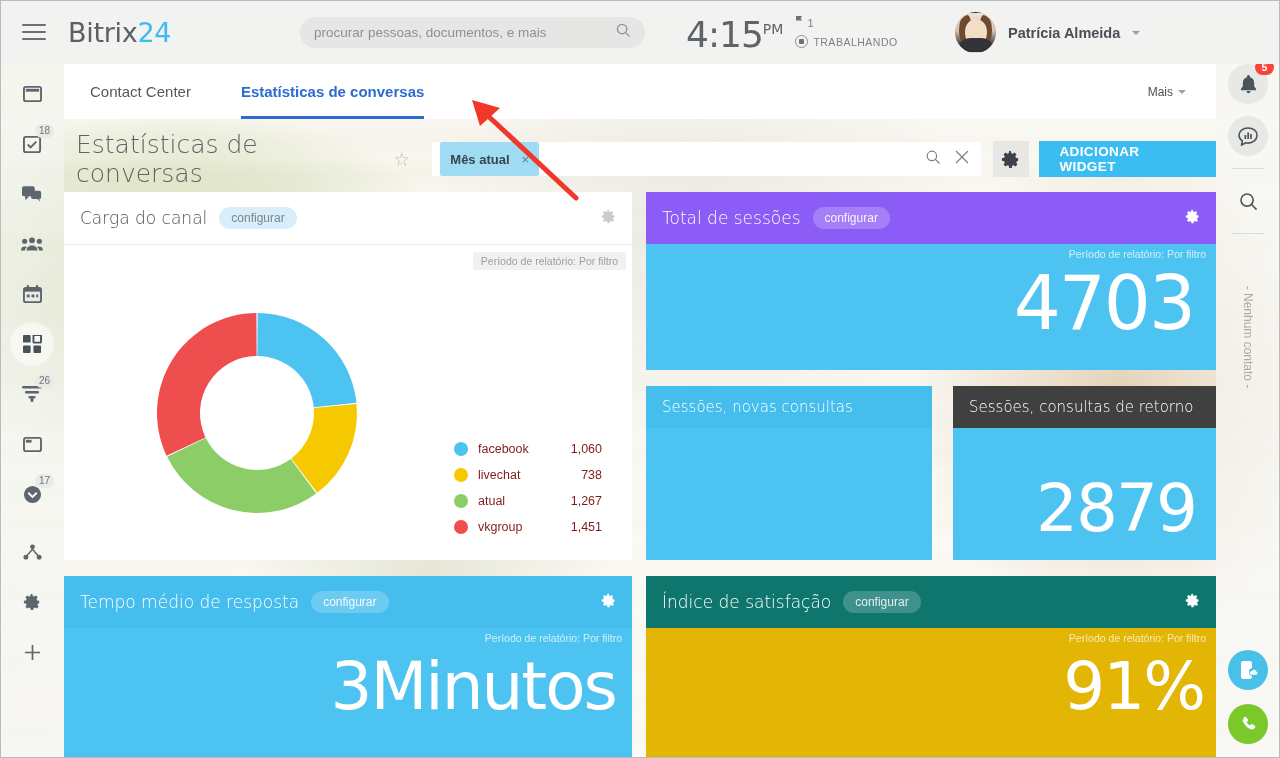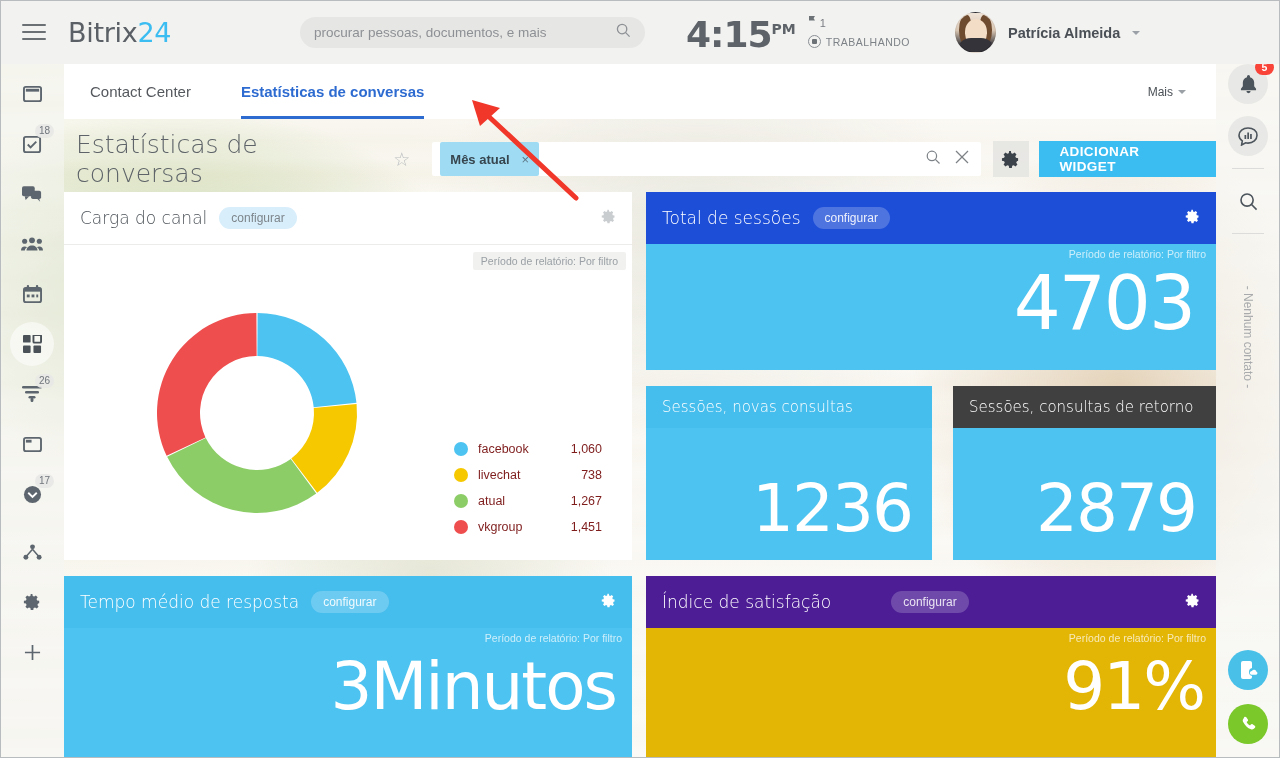--- a/index.html
+++ b/index.html
@@ -63,21 +63,21 @@
     cursor: text;
   }
   .searchbox .ph { font-size: 13.5px; color: #8d9094; flex: 1; }
   .searchbox .mag { color: #8d9094; }
 
   .clockwrap {
     position: absolute; left: 686px; top: 10px;
     display: flex; align-items: flex-start;
   }
   .clock {
-    font-size: 36px; color: #5d6368; font-weight: 700;
+    font-size: 36px; color: #5d6368; font-weight: 400;
     font-family: "DejaVu Sans", sans-serif; line-height: 38px;
     letter-spacing: -1px;
     text-align: center;
   }
   .clock .ampm { font-size: 14px; vertical-align: super; letter-spacing: 0; }
   .flagbox { margin-left: 12px; margin-top: 6px; }
   .flagline { display: flex; align-items: center; gap: 4px; font-size: 11px; color: #777c81; }
   .statusline {
     display: flex; align-items: center; gap: 5px;
     margin-top: 6px; font-size: 10.5px; color: #7d8287; letter-spacing: 0.5px;
@@ -266,29 +266,29 @@
   .lname { width: 78px; }
   .lval { width: 46px; text-align: right; }
 
   
   .wb { color: #fff; }
   .wb .cfg { background: rgba(255,255,255,0.22); color: rgba(255,255,255,0.9); }
   .wb .w-gear { color: #fff; }
   .wb .w-period { color: rgba(255,255,255,0.72); }
 
   #w-total { left: 582px; top: 0; width: 570px; height: 178px; background: #4cc3f0; }
-  #w-total .w-head { background: #1d4ed8; text-align: center; }
+  #w-total .w-head { background: #8b5cf6; text-align: center; }
   #w-novas { left: 582px; top: 194px; width: 286px; height: 174px; background: #4cc3f0; }
   #w-novas .w-head { background: #45bded; }
   #w-retorno { left: 889px; top: 194px; width: 263px; height: 174px; background: #4cc3f0; }
   #w-retorno .w-head { background: #404040; }
   #w-tempo { left: 0; top: 384px; width: 568px; height: 182px; background: #4cc3f0; }
   #w-tempo .w-head { background: #45bded; }
   #w-satis { left: 582px; top: 384px; width: 570px; height: 182px; background: #e3b505; }
-  #w-satis .w-head { background: #4c1d95; gap: 48px; }
+  #w-satis .w-head { background: #0f766e; }
   #w-satis .cfg { background: rgba(255,255,255,0.20); color: rgba(255,255,255,0.85); }
 
   .compact-head { height: 42px; }
   .compact-head .w-title { font-size: 15px; }
 
   
   .arrow { position: absolute; left: 468px; top: 100px; z-index: 40; pointer-events: none; }
 
   
   .frame {
@@ -603,21 +603,20 @@
         </span>
       </div>
       <div class="w-period">Período de relatório: Por filtro</div>
       <div class="bignum" style="font-size:74px;padding:6px 22px 0 0;">4703</div>
     </div>
 
     <div class="widget wb" id="w-novas">
       <div class="w-head compact-head">
         <span class="w-title">Sessões, novas consultas</span>
       </div>
-      <div class="bignum" style="font-size:66px;padding:48px 20px 0 0;">1236</div>
     </div>
 
     <div class="widget wb" id="w-retorno">
       <div class="w-head compact-head">
         <span class="w-title">Sessões, consultas de retorno</span>
       </div>
       <div class="bignum" style="font-size:66px;padding:48px 20px 0 0;">2879</div>
     </div>
 
     <div class="widget wb" id="w-tempo">

